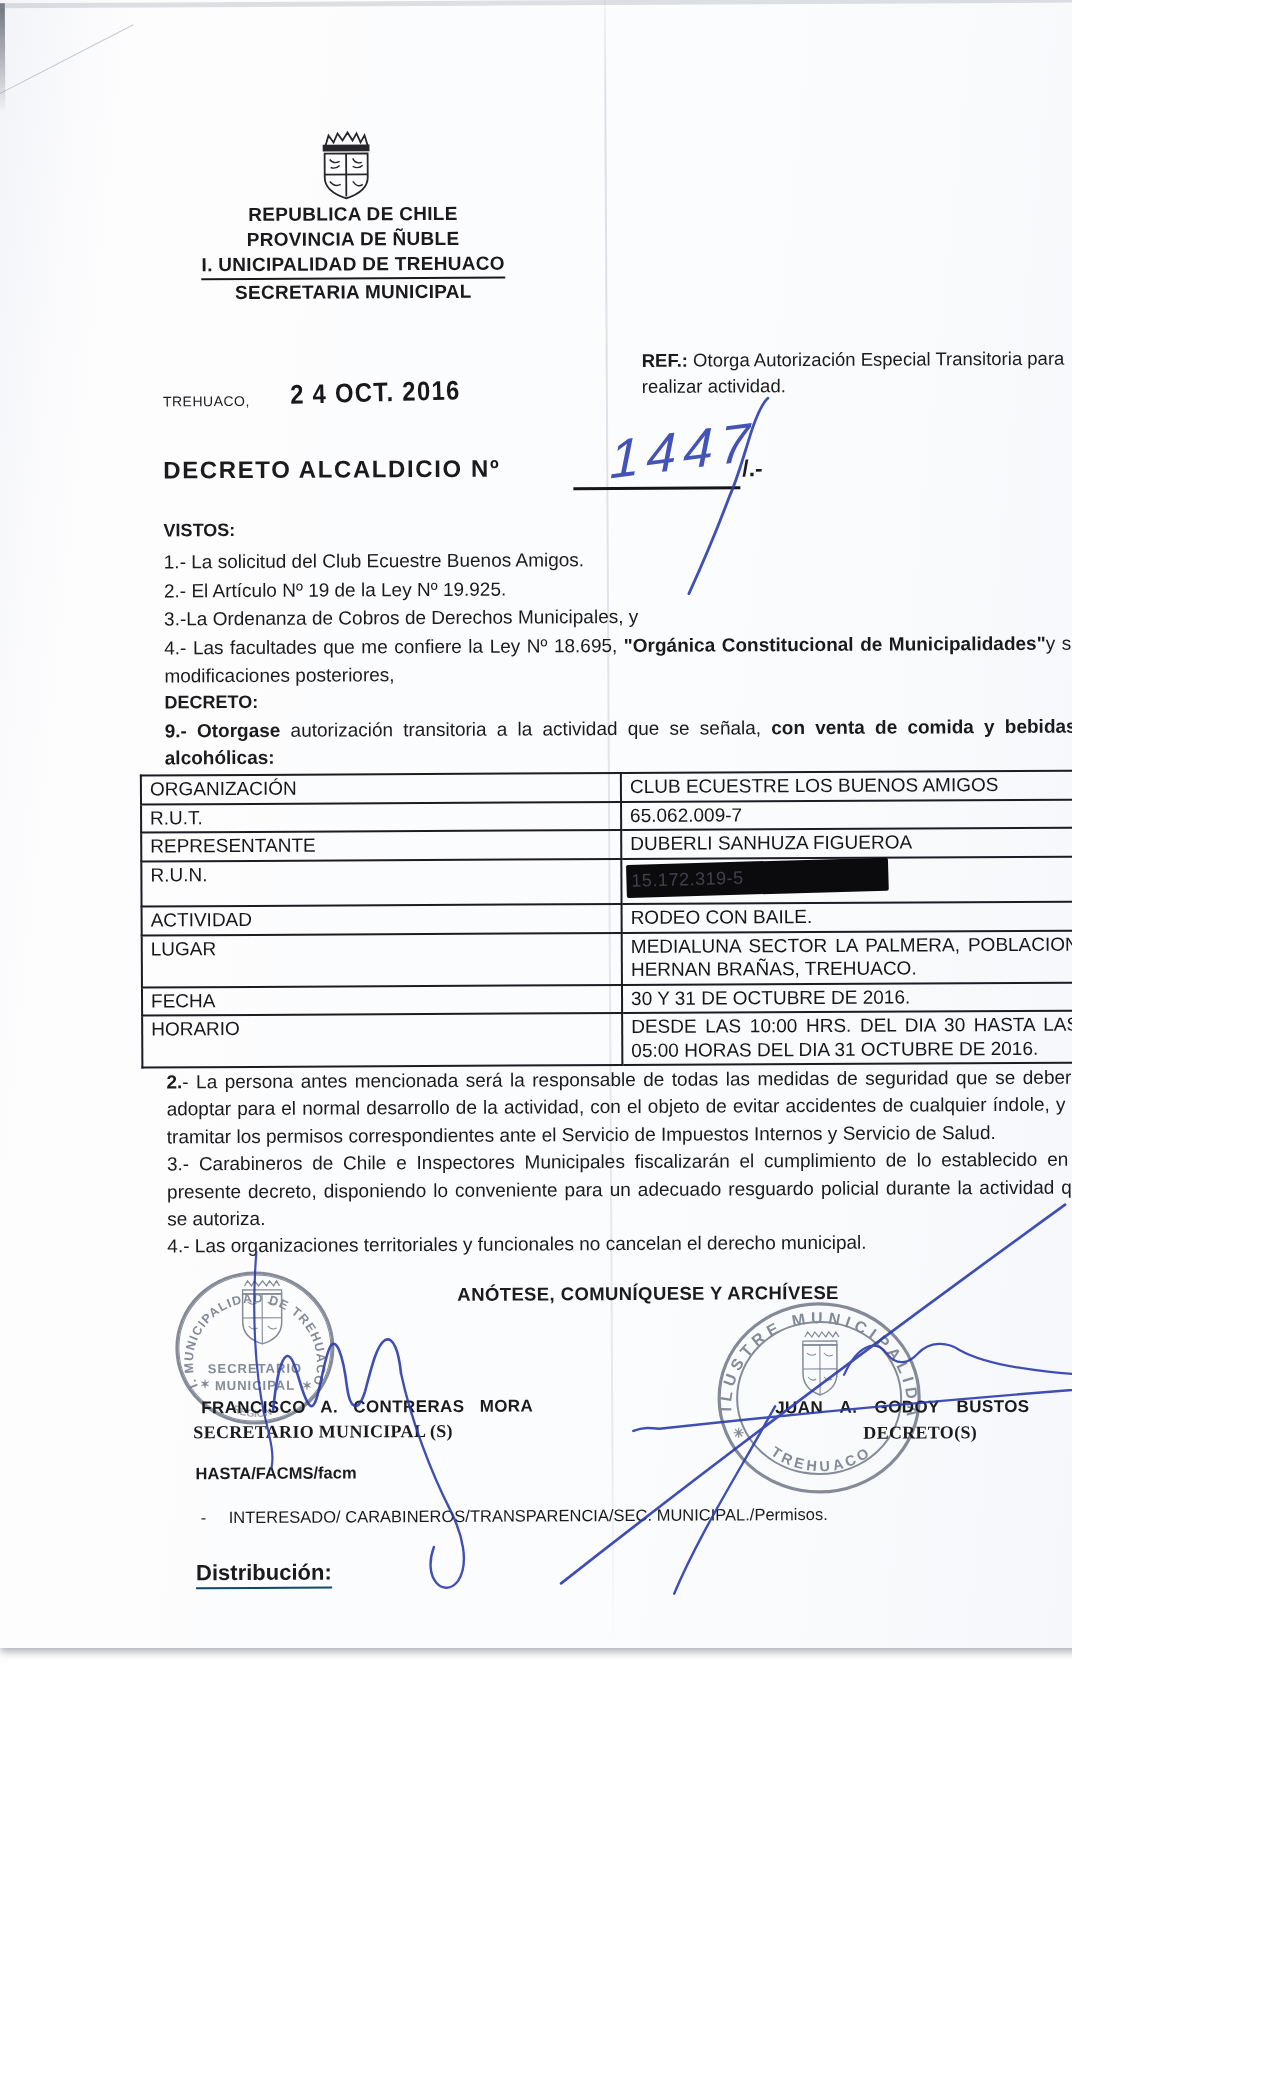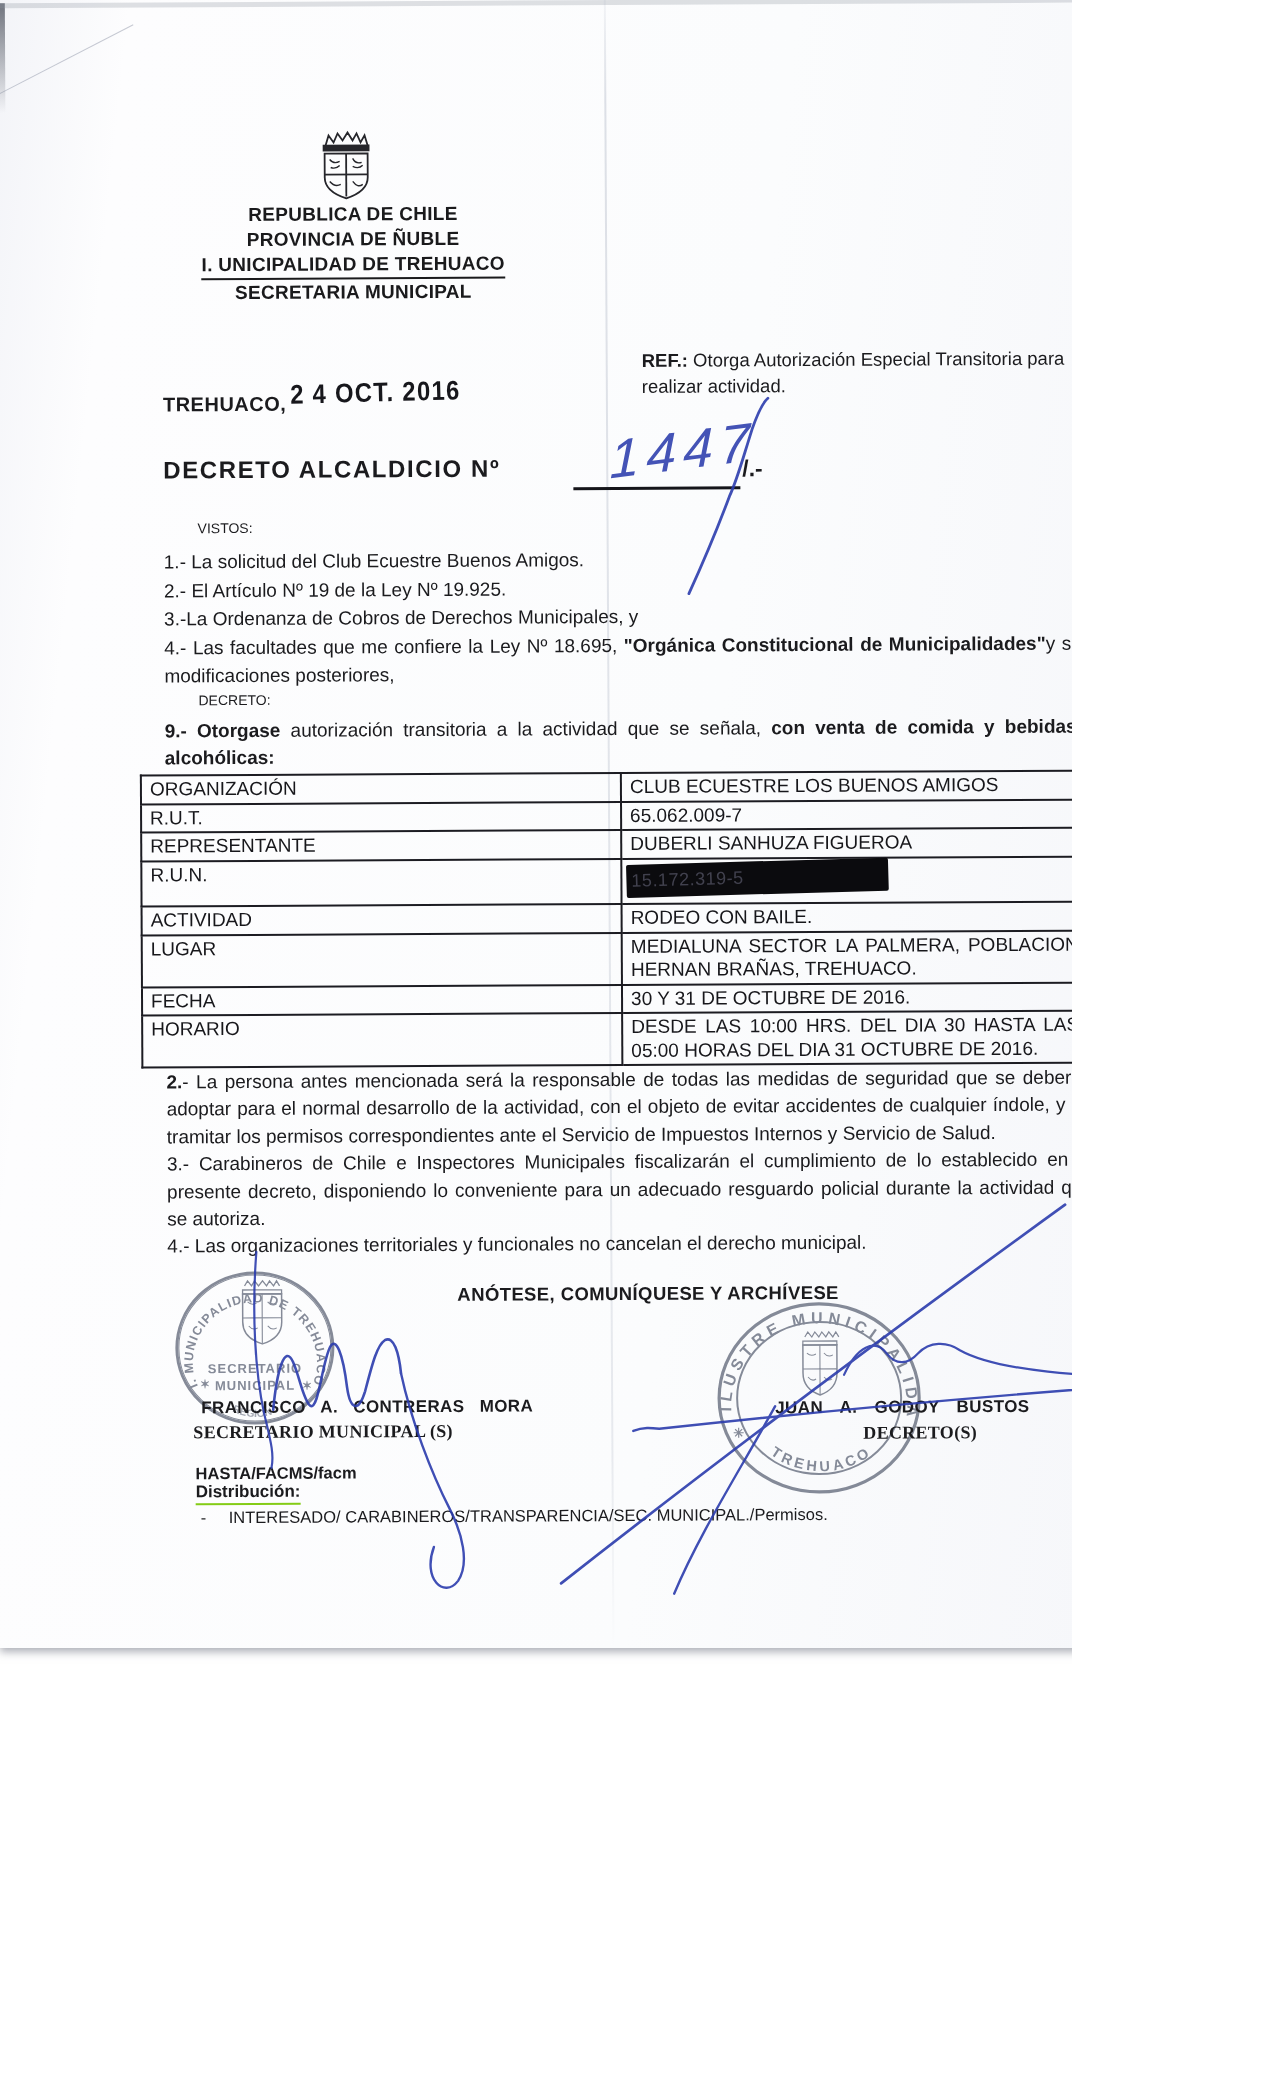--- a/index.html
+++ b/index.html
@@ -15,45 +15,45 @@
   .crease-v{position:absolute;left:608px;top:0;width:2px;height:1648px;
             background:linear-gradient(180deg,rgba(160,168,185,.1),rgba(160,168,185,.34) 6%,rgba(160,168,185,.22) 88%,rgba(160,168,185,0));}
   .edge-left{position:absolute;left:0;top:0;width:9px;height:110px;
              background:linear-gradient(180deg,#70747e,rgba(112,116,126,0));}
   .edge-top{position:absolute;left:0;top:0;width:1275px;height:5px;background:rgba(140,146,158,.28);}
   .crease-corner{position:absolute;left:-14px;top:58px;width:160px;height:1px;
                  background:rgba(130,138,158,.45);transform:rotate(-27deg);}
   .letterhead{left:138px;top:200px;width:436px;text-align:center;font-weight:bold;font-size:19px;line-height:25px;letter-spacing:.3px;color:#1a1a1c;}
   .letterhead .u{display:inline-block;border-bottom:2.5px solid #1a1a1c;padding-bottom:1px;}
   .ref{left:644px;top:348px;width:458px;font-size:18.5px;line-height:26px;}
-  .city{left:165px;top:391px;font-size:20px;font-weight:bold;letter-spacing:.5px;}
+  .city{left:165px;top:391px;font-size:14px;font-weight:normal;letter-spacing:.5px;}
   .datestamp{left:292px;top:378px;font-size:27px;font-weight:bold;letter-spacing:1.5px;color:#17171c;
              transform:rotate(-1.2deg) scaleX(.88);transform-origin:left top;}
   .decreetitle{left:165px;top:454px;font-size:24px;font-weight:bold;letter-spacing:1.6px;}
   .numline{left:575px;top:487px;width:167px;height:3px;background:#15151a;}
   .suffix{left:744px;top:456px;font-size:23px;font-weight:bold;}
   .handnum{left:612px;top:428px;font-size:54px;font-style:italic;color:#2b3cad;opacity:.88;
            letter-spacing:7px;transform:rotate(-7deg) skewX(-8deg);transform-origin:left top;font-weight:500;}
-  .h19{font-size:14px;font-weight:normal;margin-left:34px;}
+  .h19{font-size:18px;font-weight:bold;}
   .body19{font-size:19px;line-height:28.6px;}
   .vitems{left:165px;top:546px;width:927px;}
   .pblock{left:165px;top:1066px;width:926px;line-height:27.4px;}
   .p1{left:165px;top:716px;width:912px;line-height:26.5px;}
   table.decree{position:absolute;left:140px;top:772px;width:948px;border-collapse:collapse;
                font-size:19px;}
   table.decree td{border:2px solid #1c1c22;padding:1px 8px 2px 8px;line-height:23.5px;vertical-align:top;color:#17171b;}
   td.lab{width:462px;}
   .redbar{display:inline-block;width:262px;height:33px;background:#0b0b0e;transform:rotate(-1.3deg);
           margin:1px 0 1px -4px;overflow:hidden;border-radius:2px;}
   .redbar span{display:inline-block;color:#41414e;font-size:18px;line-height:33px;padding-left:5px;letter-spacing:.5px;}
   .closing{left:8px;top:1283px;width:1275px;text-align:center;font-size:18.5px;font-weight:bold;letter-spacing:.4px;}
   .sigename{font-size:17px;font-weight:bold;letter-spacing:.4px;}
   .sigtitle{font-family:"Liberation Serif",serif;font-size:18px;font-weight:bold;letter-spacing:.3px;}
   .footinit{left:192px;top:1462px;font-size:16.5px;font-weight:bold;}
-  .footdist{left:192px;top:1480px;font-size:17px;font-weight:bold;border-bottom:2px solid #84cc16;padding-bottom:1px;}
+  .footdist{left:192px;top:1558px;font-size:22px;font-weight:bold;border-bottom:2px solid #0c4a6e;padding-bottom:1px;}
   .distrow{left:197px;top:1506px;width:740px;font-size:16.5px;}
   .distrow .dash{display:inline-block;width:28px;}
   svg{display:block;}
   .pen{position:absolute;left:0;top:0;pointer-events:none;}
 </style>
 </head>
 <body>
 
 <div id="stage">
   <div class="sheet"></div>

